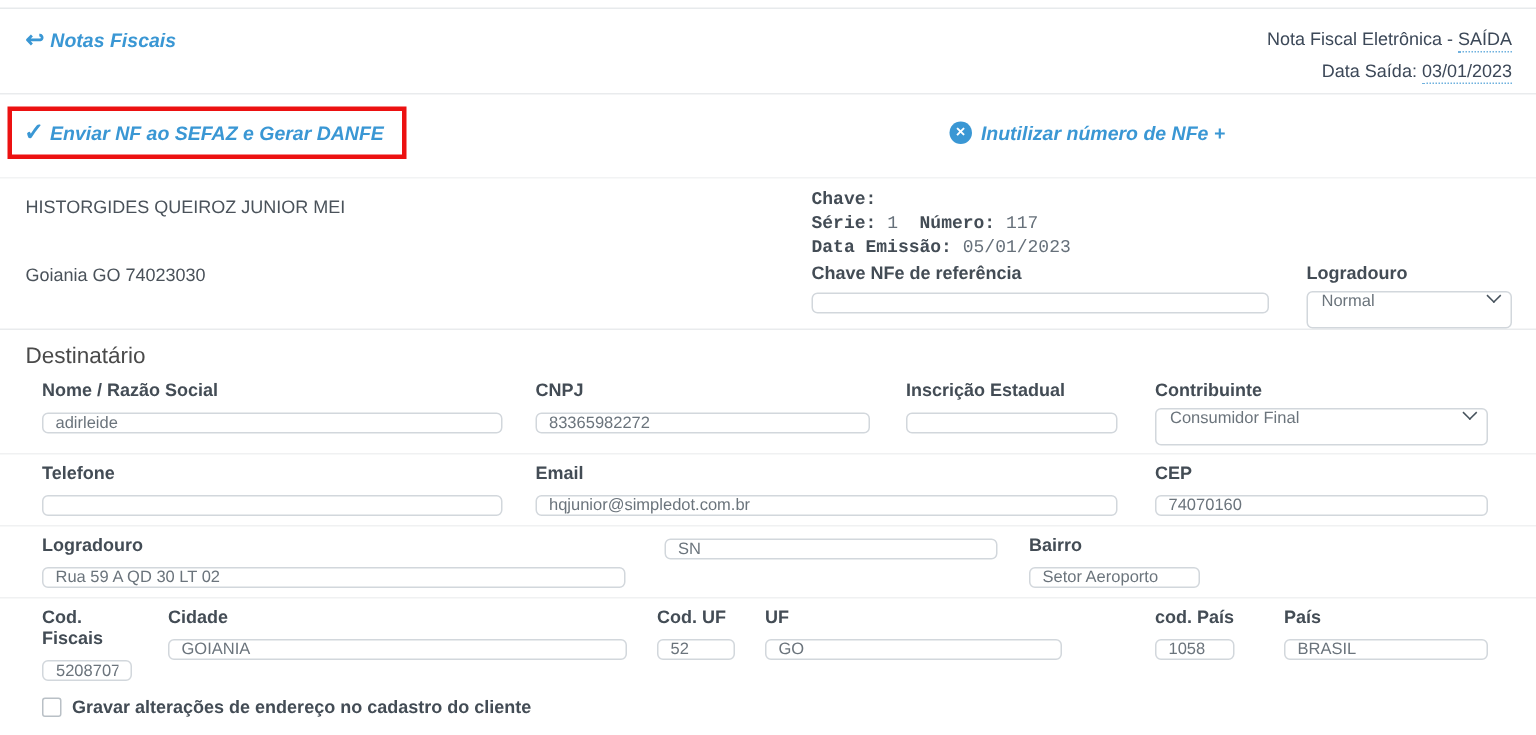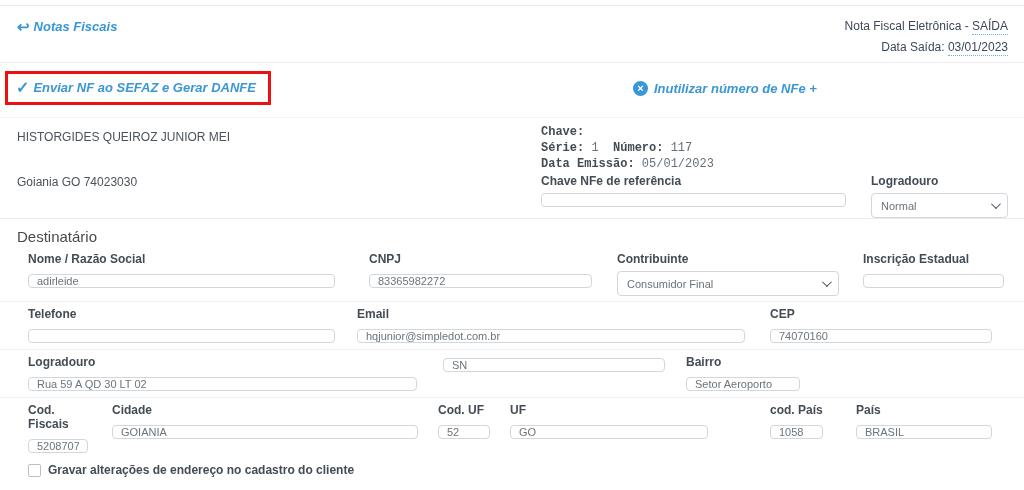--- a/index.html
+++ b/index.html
@@ -38,21 +38,21 @@
   .invmeta { width: 477px; font-size: 12px; }
   .invmeta .lines { padding-left: 10px; line-height: 16px; color: #66707a; font-family: Liberation Mono, monospace; }
   .invmeta b, .fg label, .cbrow label { color: #434c55; font-weight: bold; }
   .ref-row { display: flex; margin-top: 2px; }
 
   .fg label { display: block; font-size: 12px; margin-bottom: 5px; }
   .fg input { width: 100%; height: 14px; border: 1px solid #d2d7dc; border-radius: 4px;
               padding: 0 8px; font-size: 11px; color: #6b747c; outline: none;
               font-family: "Liberation Sans", sans-serif; background: #fff; }
   .select { height: 25px; border: 1px solid #d2d7dc; border-radius: 4px; background: #fff;
-            display: flex; align-items: center; justify-content: space-between;
+            display: flex; justify-content: space-between;
             padding: 0 9px; font-size: 11px; color: #6b747c; cursor: pointer; }
   .chev { width: 7px; height: 7px; border-right: 1.5px solid #46525c;
           border-bottom: 1.5px solid #46525c; transform: rotate(45deg) translateY(-2px); }
 
   
   .dest-title { font-size: 15px; font-weight: 400; color: #4a4a4a; margin: 9px 0 7px 17px; }
   .frow { display: flex; padding-bottom: 5px; border-bottom: 1px solid #f0f1f2; margin-bottom: 5px; }
   .frow.last { border-bottom: none; margin-bottom: 0; }
 
   .cbrow { display: flex; align-items: center; margin: 4px 0 0 28px; }
@@ -135,35 +135,35 @@
 <hr class="divider">
 
 <div>
   <div class="dest-title">Destinatário</div>
 
   <div class="frow">
     <div class="fg" style="margin-left:28px;width:307px">
       <label>Nome / Razão Social</label>
       <input value="adirleide" style="">
     </div>
-    <div class="fg" style="margin-left:34px;width:223px">
+    <div class="fg" style="margin-left:22px;width:223px">
       <label>CNPJ</label>
       <input value="83365982272" style="">
+    </div>
+    <div class="fg" style="margin-left:24px;width:141px">
+      <label>Inscrição Estadual</label>
+      <input value="" style="">
     </div>
     <div class="fg" style="margin-left:25px;width:222px">
       <label>Contribuinte</label>
       <div class="select">
         <span>Consumidor Final</span>
         <span class="chev"></span>
       </div>
     </div>
-    <div class="fg" style="margin-left:24px;width:141px">
-      <label>Inscrição Estadual</label>
-      <input value="" style="">
-    </div>
   </div>
 
   <div class="frow">
     <div class="fg" style="margin-left:28px;width:307px">
       <label>Telefone</label>
       <input value="" style="">
     </div>
     <div class="fg" style="margin-left:22px;width:388px">
       <label>Email</label>
       <input value="hqjunior@simpledot.com.br" style="">

